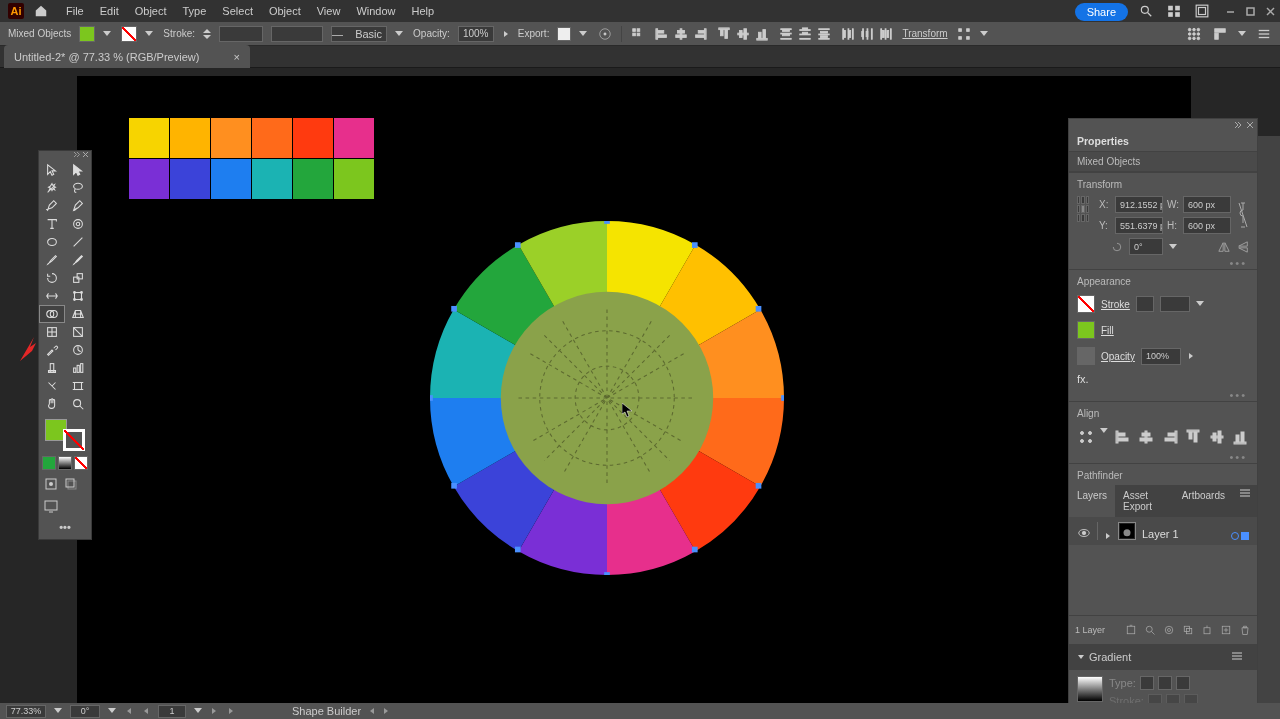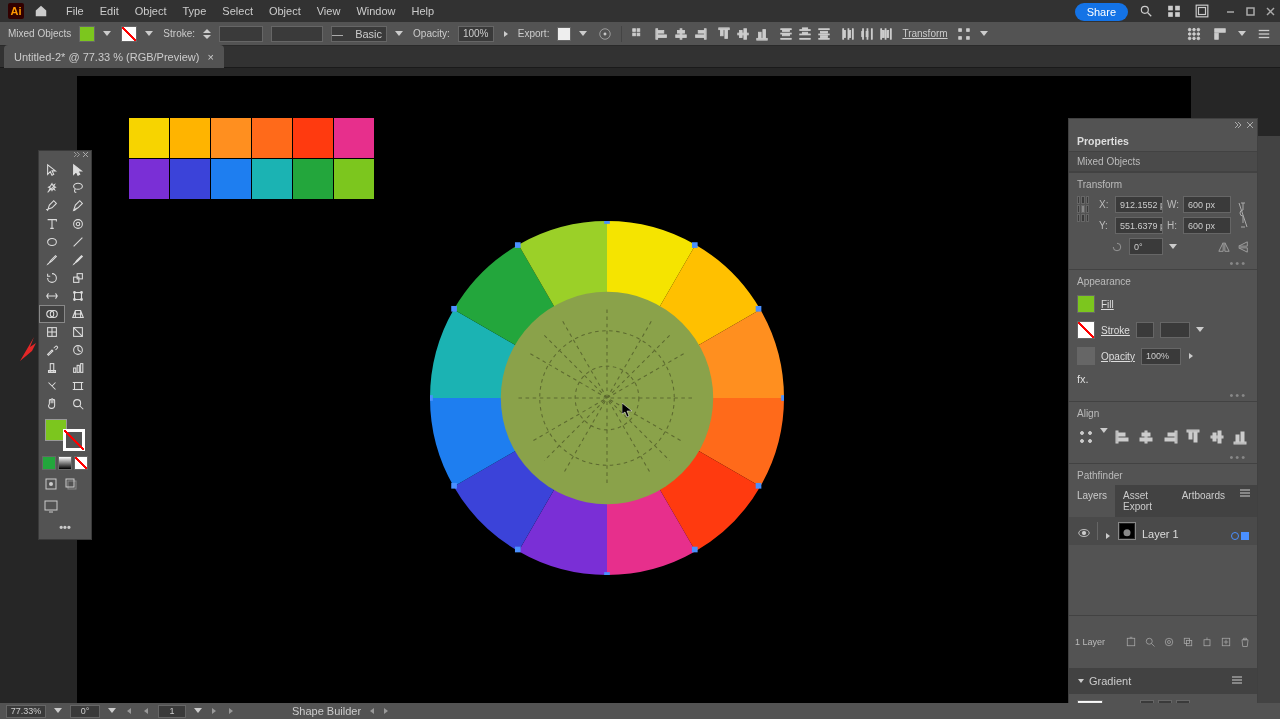--- a/index.html
+++ b/index.html
@@ -23,21 +23,21 @@
 .cb-input { width:36px; height:16px; background:#3a3a3a; border:1px solid #666; color:#ccc; text-align:center; font-size:10px; }
 .cb-stroke-box { width:44px; height:16px; border:1px solid #666; background:#3a3a3a; }
 .cb-opt { width:56px; height:16px; background:#3a3a3a; border:1px solid #666; display:flex; align-items:center; justify-content:flex-end; padding-right:4px; color:#ccc; font-size:9px; }
 .cb-sep { width:1px; height:16px; background:#444; }
 .cb-right { margin-left:auto; display:flex; align-items:center; gap:10px; }
 .align-group { display:flex; gap:3px; }
 .align-ic { width:16px; height:16px; display:flex; align-items:center; justify-content:center; }
 .align-ic svg { stroke:#ccc; fill:#ccc; }
 
 .tab-bar { height:22px; background:#323232; display:flex; align-items:center; border-bottom:1px solid #1a1a1a; }
-.tab { background:#535353; height:24px; padding:0 10px; display:flex; align-items:center; color:#ccc; font-size:10px; border-radius:4px 4px 0 0; margin-left:4px; }
+.tab { background:#535353; height:24px; padding:0 10px; display:flex; align-items:center; color:#ccc; font-size:10px; border-radius:4px 4px 0 0; margin-left:4px;gap:26px; }
 .tab-close { margin-left:8px; color:#ccc; cursor:pointer; }
 
 .main-area { position:absolute; top:68px; left:0; right:0; bottom:16px; display:flex; }
 .canvas-region { flex:1; background:#262626; position:relative; overflow:hidden; }
 .artboard { position:absolute; left:77px; top:8px; width:1114px; height:628px; background:#000; }
 
 
 .palette { position:absolute; left:128px; top:118px; display:grid; grid-template-columns:repeat(6,40px); grid-auto-rows:40px; gap:1px; }
 .sw { width:40px; height:40px; }
 
@@ -87,21 +87,21 @@
 .al-btn { width:18px; height:18px; display:flex; align-items:center; justify-content:center; }
 .al-btn svg { stroke:#ccc; fill:#ccc; }
 .tabs-row { display:flex; background:#424242; }
 .tab-pr { padding:5px 8px; color:#ccc; font-size:10px; cursor:pointer; }
 .tab-pr.act { background:#535353; }
 .tab-mnu { margin-left:auto; padding:3px 6px; }
 .layer-row { display:flex; align-items:flex-end; padding:5px 8px; gap:6px; background:#4a4a4a; }
 .eye { width:14px; height:14px; }
 .layer-thumb { width:18px; height:18px; background:#222; border:1px solid #888; display:flex; align-items:center; justify-content:center; }
 .layer-row-r { margin-left:auto; display:flex; gap:2px; }
-.layer-ct-row { display:flex; align-items:center; padding:20px 6px; border-top:1px solid #424242; }
+.layer-ct-row { display:flex; align-items:center; padding:8px 6px; border-top:1px solid #424242; }
 .lct { color:#bbb; font-size:9px; }
 .layer-icons { margin-left:auto; display:flex; gap:7px; }
 .gr-hdr { display:flex; align-items:center; padding:4px 8px; background:#424242; }
 .gr-hdr span.arr { margin-right:4px; }
 .gr-body { padding:6px 8px; display:flex; gap:6px; align-items:flex-start; }
 .gr-prev { width:26px; height:26px; background:linear-gradient(#fff,#000); border:1px solid #666; }
 .gr-col { display:flex; flex-direction:column; gap:4px; }
 .gr-line { display:flex; gap:4px; align-items:center; color:#888; font-size:9px; }
 .gr-sq { width:14px; height:14px; border:1px solid #666; background:#3a3a3a; }
 .gr-fs { width:18px; height:18px; position:relative; margin-top:4px; }
@@ -751,33 +751,33 @@
         <path d="M2 12L7 2v10zM14 12L9 2v10z"></path>
       </svg>
     <svg width="12" height="14" viewBox="0 0 14 16" stroke="#aaa" fill="none">
         <path d="M12 2L2 7h10zM12 14L2 9h10z"></path>
       </svg>
   </div>
   <div class="more-dots">•••</div>
 
   <div class="rp-sect">Appearance</div>
   <div class="ap-row">
-    <div class="ap-sw" style="background:#7cc61e"></div>
-    <span class="ap-txt">Fill</span>
-  </div>
-  <div class="ap-row">
     <div class="ap-sw" style="background:#fff;position:relative">
       <div style="position:absolute;inset:0;background:linear-gradient(45deg,transparent 44%,#f00 44%,#f00 56%,transparent 56%)"></div>
     </div>
     <span class="ap-txt">Stroke</span>
     <div class="ap-ctrl"></div>
     <div class="ap-ctrl" style="width:30px"></div>
     <svg width="8" height="6" viewBox="0 0 8 6">
         <path d="M0 0l4 5 4-5z" fill="#ccc"></path>
       </svg>
+  </div>
+  <div class="ap-row">
+    <div class="ap-sw" style="background:#7cc61e"></div>
+    <span class="ap-txt">Fill</span>
   </div>
   <div class="ap-row">
     <div class="ap-sw" style="background:#666"></div>
     <span class="ap-txt">Opacity</span>
     <input class="tf-in" style="width: 40px;" value="100%">
     <svg width="8" height="8" viewBox="0 0 8 8">
         <path d="M2 1l4 3-4 3z" fill="#ccc"></path>
       </svg>
   </div>
   <div class="ap-row">

